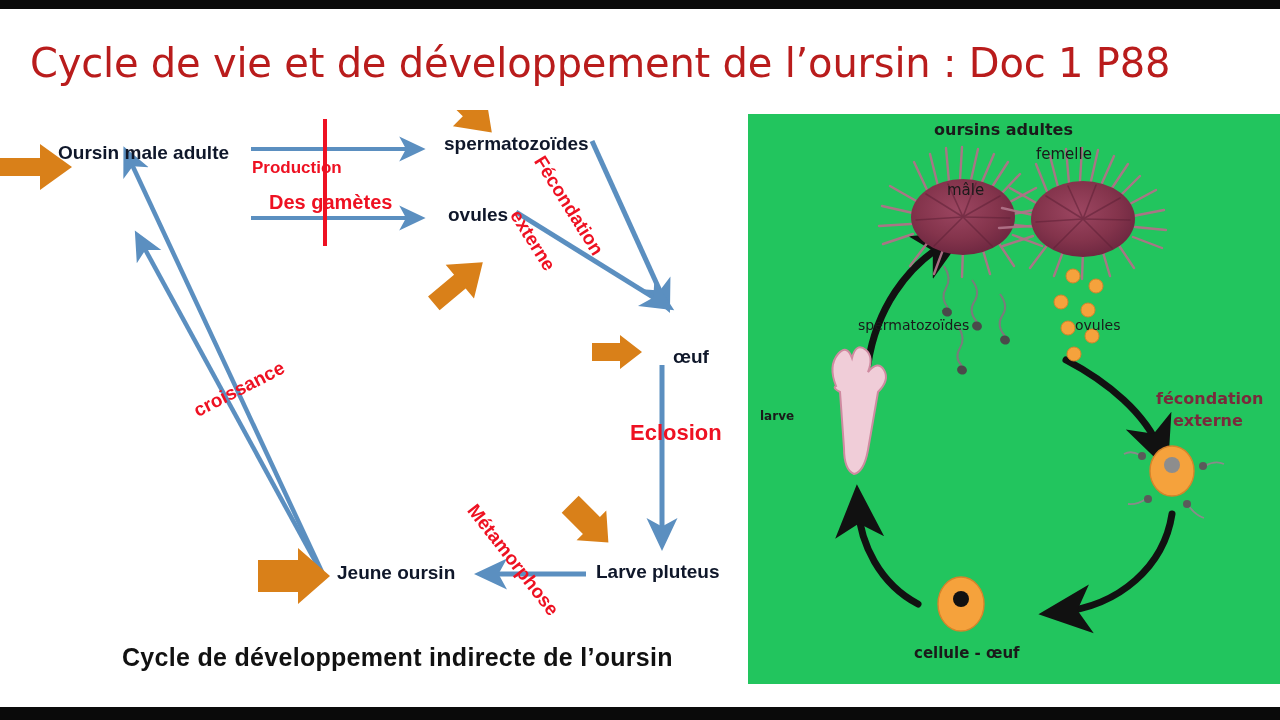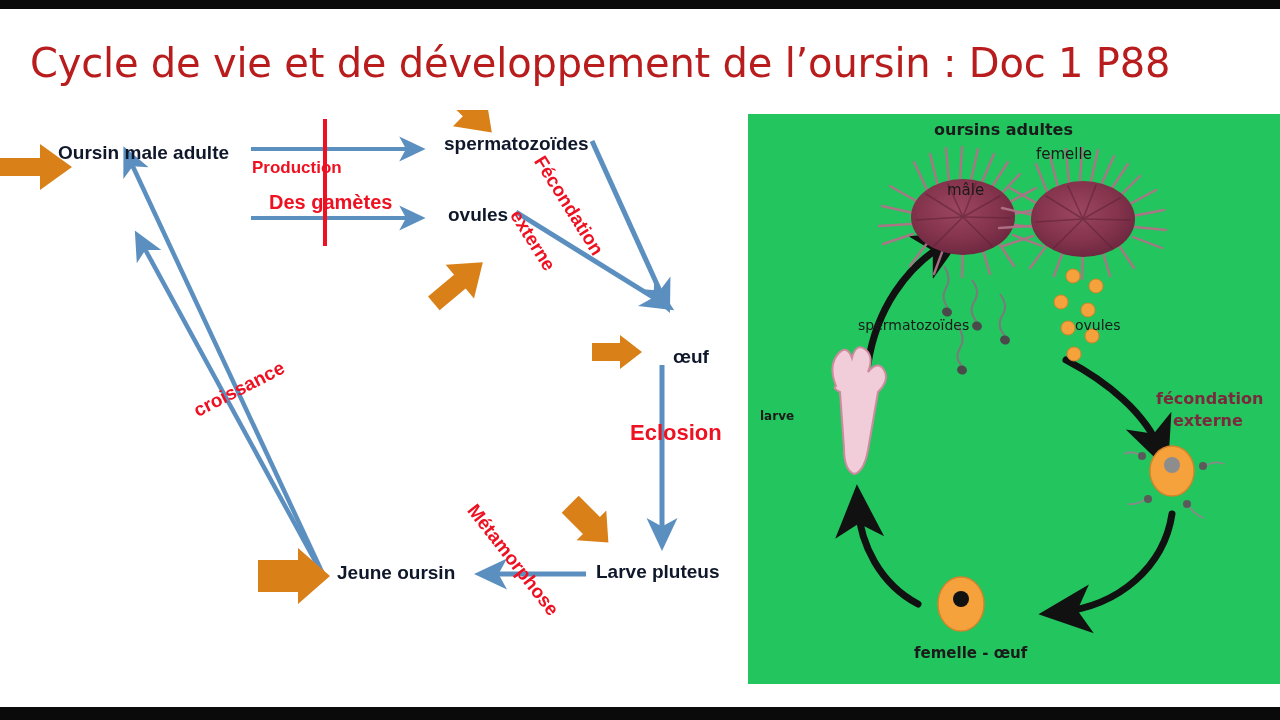--- a/index.html
+++ b/index.html
@@ -175,20 +175,21 @@
 
   <div class="red-lbl" style="left:630px; top:310px; font-size:22px;text-align:center;">Eclosion</div>
 
   <div class="lbl lbl-blk" style="left:596px; top:451px;">Larve pluteus</div>
   <div class="lbl lbl-blk" style="left:337px; top:452px;">Jeune oursin</div>
 
   <div class="red-lbl" style="left:480px; top:390px; font-size:19px; transform: rotate(52deg); transform-origin: left top;">Métamorphose</div>
 
   <div class="red-lbl" style="left:190px; top:292px; font-size:19px; transform: rotate(-27deg); transform-origin: left top;">croissance</div>
 
+  <div class="caption-left">Cycle de développement  indirecte de l’oursin</div>
 </div>
 
 <div id="right-panel">
 
   <svg id="right-svg" width="532" height="570" viewBox="0 0 532 570">
     <defs>
       <marker id="blkhead" markerWidth="8" markerHeight="8" refX="4.5" refY="4" orient="auto">
         <path d="M0,0.5 L7.6,4 L0,7.5 L2,4 Z" fill="#111111"></path>
       </marker>
       <radialGradient id="urchinGrad" cx="45%" cy="40%" r="62%">
@@ -333,14 +334,14 @@
   <div class="rlbl" style="left:288px; top:31px; font-size:15px;">femelle</div>
 
   <div class="rlbl" style="left:110px; top:203px; font-size:14px;">spermatozoïdes</div>
   <div class="rlbl" style="left:327px; top:203px; font-size:14px;">ovules</div>
 
   <div class="rlbl rlbl-maroon" style="left:408px; top:275px; font-size:16px;">fécondation</div>
   <div class="rlbl rlbl-maroon" style="left:425px; top:297px; font-size:16px;">externe</div>
 
   <div class="rlbl rlbl-bold" style="left:12px; top:295px; font-size:12px;">larve</div>
 
-  <div class="rlbl rlbl-bold" style="left:166px; top:530px; font-size:15px;">femelle - œuf</div>
+  <div class="rlbl rlbl-bold" style="left:166px; top:530px; font-size:15px;">cellule - œuf</div>
 </div>
 
 </body></html>

